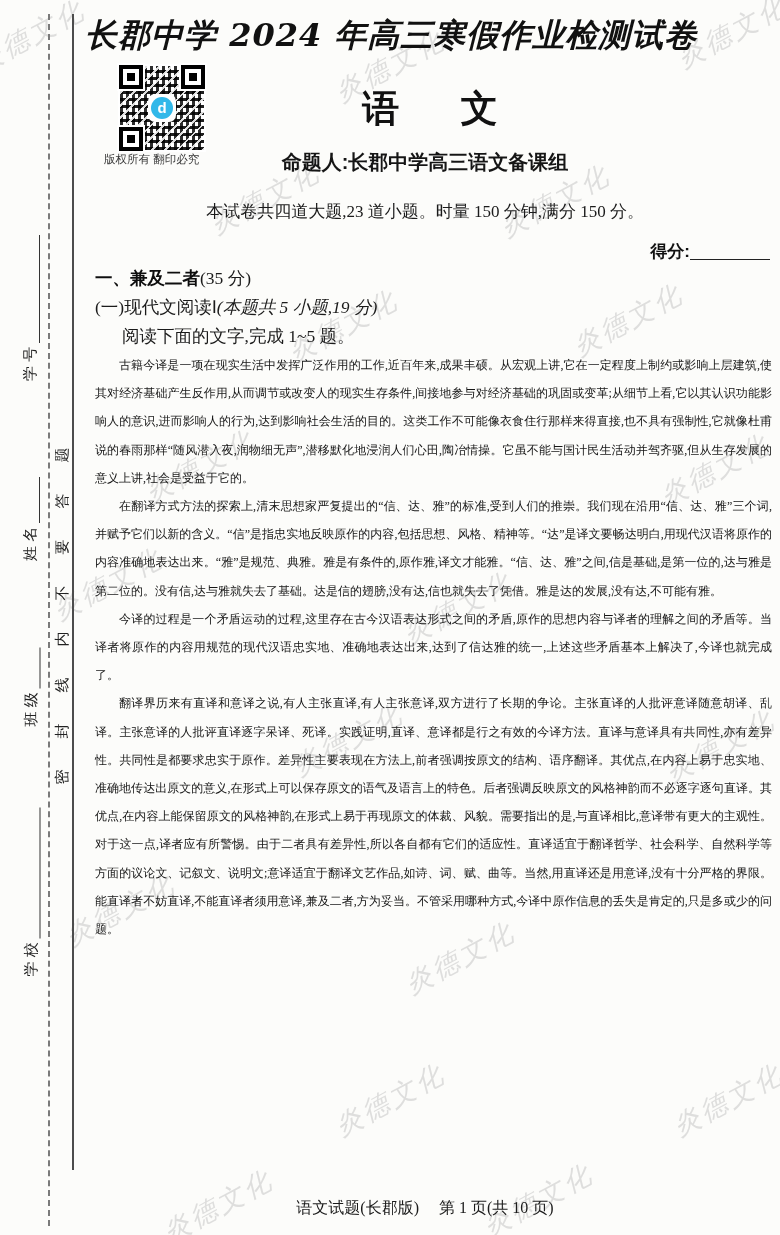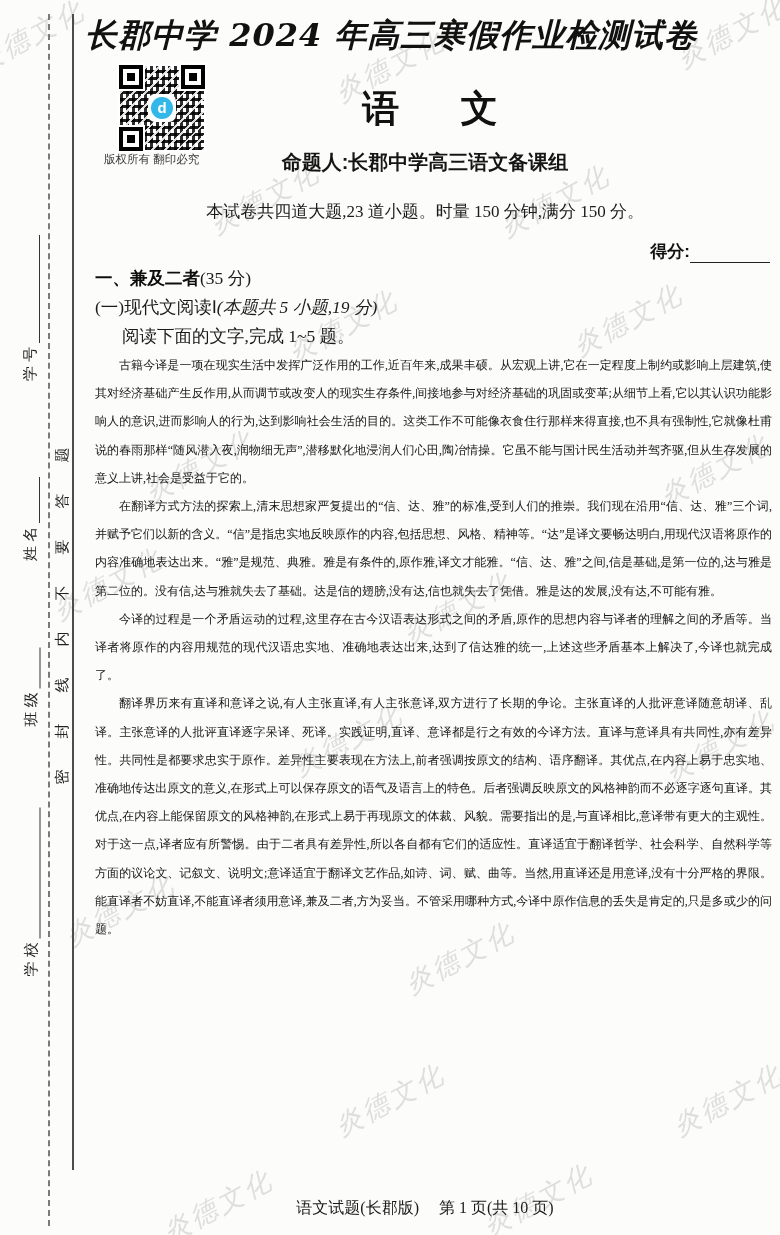--- a/index.html
+++ b/index.html
@@ -25,21 +25,21 @@
           font-family:"DejaVu Serif",serif;font-style:italic;font-weight:bold;
           font-size:32px;letter-spacing:1px;color:#111;white-space:nowrap;}
   .subject{position:absolute;left:100px;top:84px;width:660px;text-align:center;
            font-family:"Liberation Sans",sans-serif;font-weight:bold;font-size:37px;
            color:#111;white-space:pre;}
   .setter{position:absolute;left:95px;top:149px;width:660px;text-align:center;
           font-family:"Liberation Sans",sans-serif;font-weight:bold;font-size:20px;color:#151515;}
   .exam-info{position:absolute;left:95px;top:200px;width:660px;text-align:center;
              font-size:17px;color:#1b1b1b;}
   .score-line{position:absolute;right:10px;top:240px;font-family:"Liberation Sans",sans-serif;
-              font-weight:bold;font-size:17px;color:#111;display:flex;align-items:flex-end;}
+              font-weight:bold;font-size:17px;color:#111;display:flex;align-items:center;}
   .score-line .blank{display:inline-block;width:80px;height:15px;border-bottom:1.8px solid #222;}
   
   .qr{position:absolute;left:118px;top:64px;width:88px;height:88px;background:#fff;}
   .qr-pattern{position:absolute;inset:2px;
      background:
        repeating-linear-gradient(135deg, rgba(255,255,255,.85) 0 2px, transparent 2px 9px),
        repeating-linear-gradient(0deg, rgba(0,0,0,.88) 0 3px, transparent 3px 7px),
        repeating-linear-gradient(90deg, rgba(0,0,0,.82) 0 3px, transparent 3px 6px);}
   .finder{position:absolute;width:16px;height:16px;background:#fff;border:4px solid #000;
           box-shadow:0 0 0 2px #fff;}

